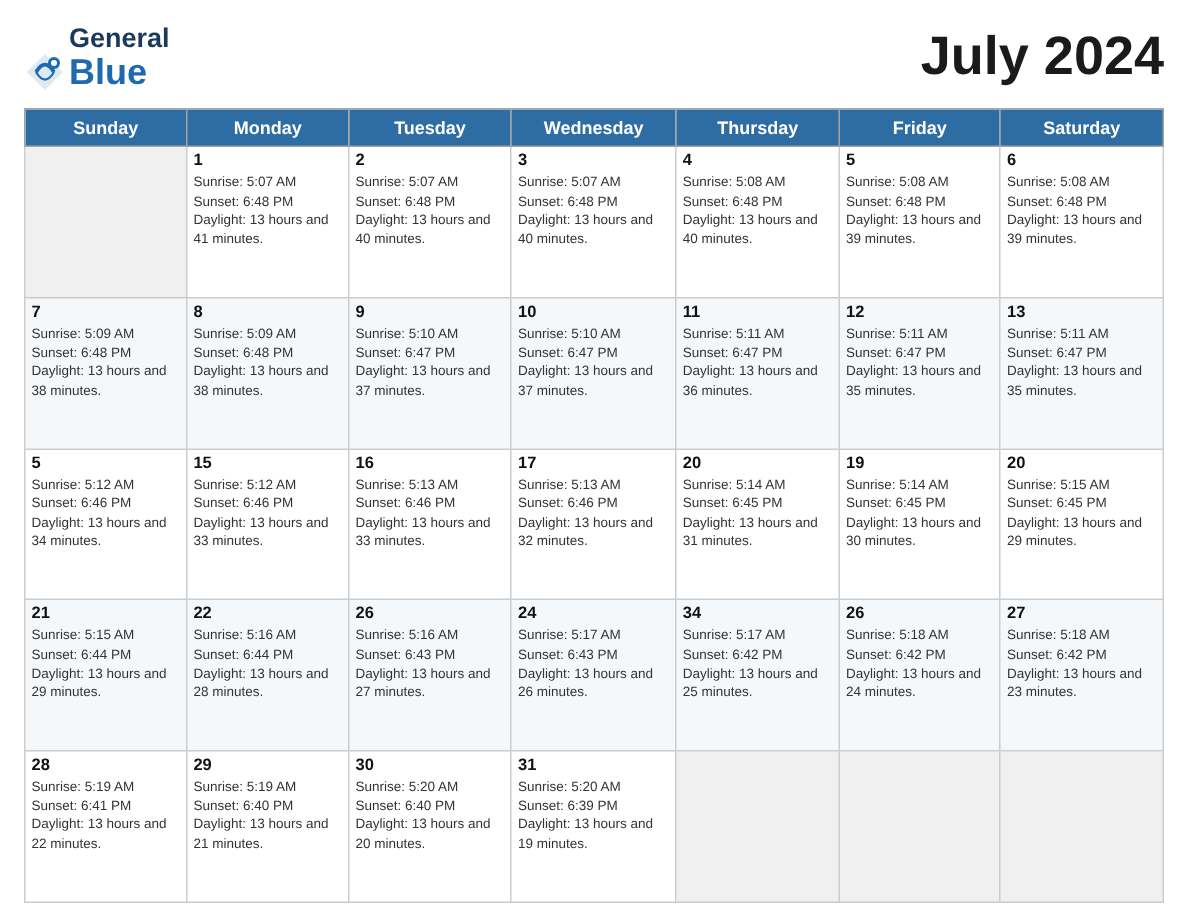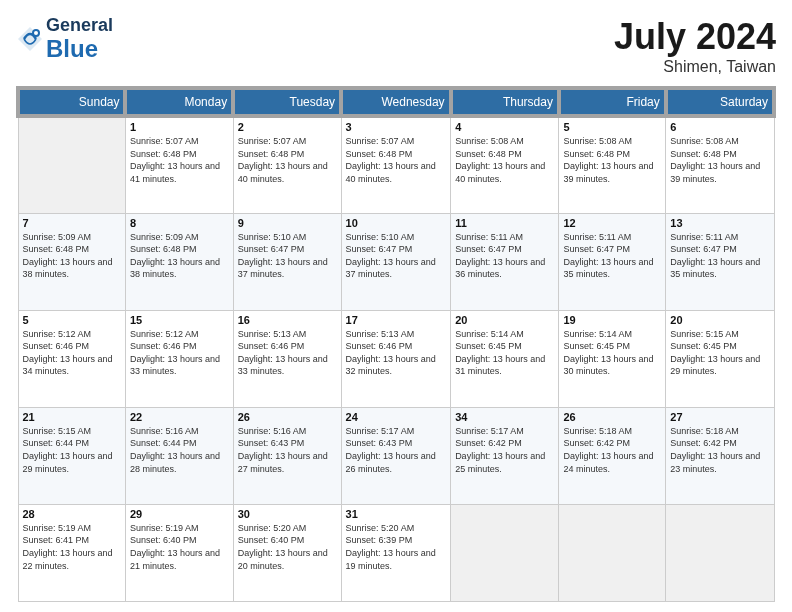--- a/index.html
+++ b/index.html
@@ -18,52 +18,51 @@
       flex-direction: column;
     }
     .header {
       display: flex;
       justify-content: space-between;
       align-items: flex-start;
       margin-bottom: 10px;
     }
     .logo {
       display: flex;
-      align-items: center;
+      align-items: flex-end;
     }
     .logo-icon {
       width: 28px;
       height: 28px;
       margin-right: 2px;
     }
     .title-block {
-      text-align: right;
     }
     .month-title {
       font-size: 36px;
       font-weight: bold;
       color: #1a1a1a;
     }
     .location-title {
       font-size: 16px;
       color: #333;
     }
     table {
       width: 100%;
       border-collapse: collapse;
       flex: 1;
     }
     thead tr th {
       background-color: #2e6da4;
       color: #fff;
       font-size: 12px;
-      font-weight: normal;
+      font-weight: bold;
       padding: 5px 4px;
-      text-align: right;
-      border: 4px solid #a3a3a3;
+      text-align: center;
+      border: 1px solid #a3a3a3;
     }
     tbody tr td {
       border: 1px solid #ccc;
       vertical-align: top;
       padding: 3px 4px;
       font-size: 9.5px;
       color: #333;
       height: 88px;
       width: 113px;
     }
@@ -108,21 +107,20 @@
       </svg>
       <div>
         <div style="font-size:18px;font-weight:bold;color:#1a3a5c;line-height:1.1;">
           <span style="color:#1a3a5c;">General</span>
         </div>
         <div style="font-size:24px;font-weight:bold;color:#1e6ab0;line-height:1.1;">Blue</div>
       </div>
     </div>
     <div class="title-block">
       <div class="month-title">July 2024</div>
-      <div class="location-title">Shimen, Taiwan</div>
     </div>
   </div>
 
   <table>
     <thead>
       <tr id="header-row">
           <th>Sunday</th>
           <th>Monday</th>
           <th>Tuesday</th>
           <th>Wednesday</th>

